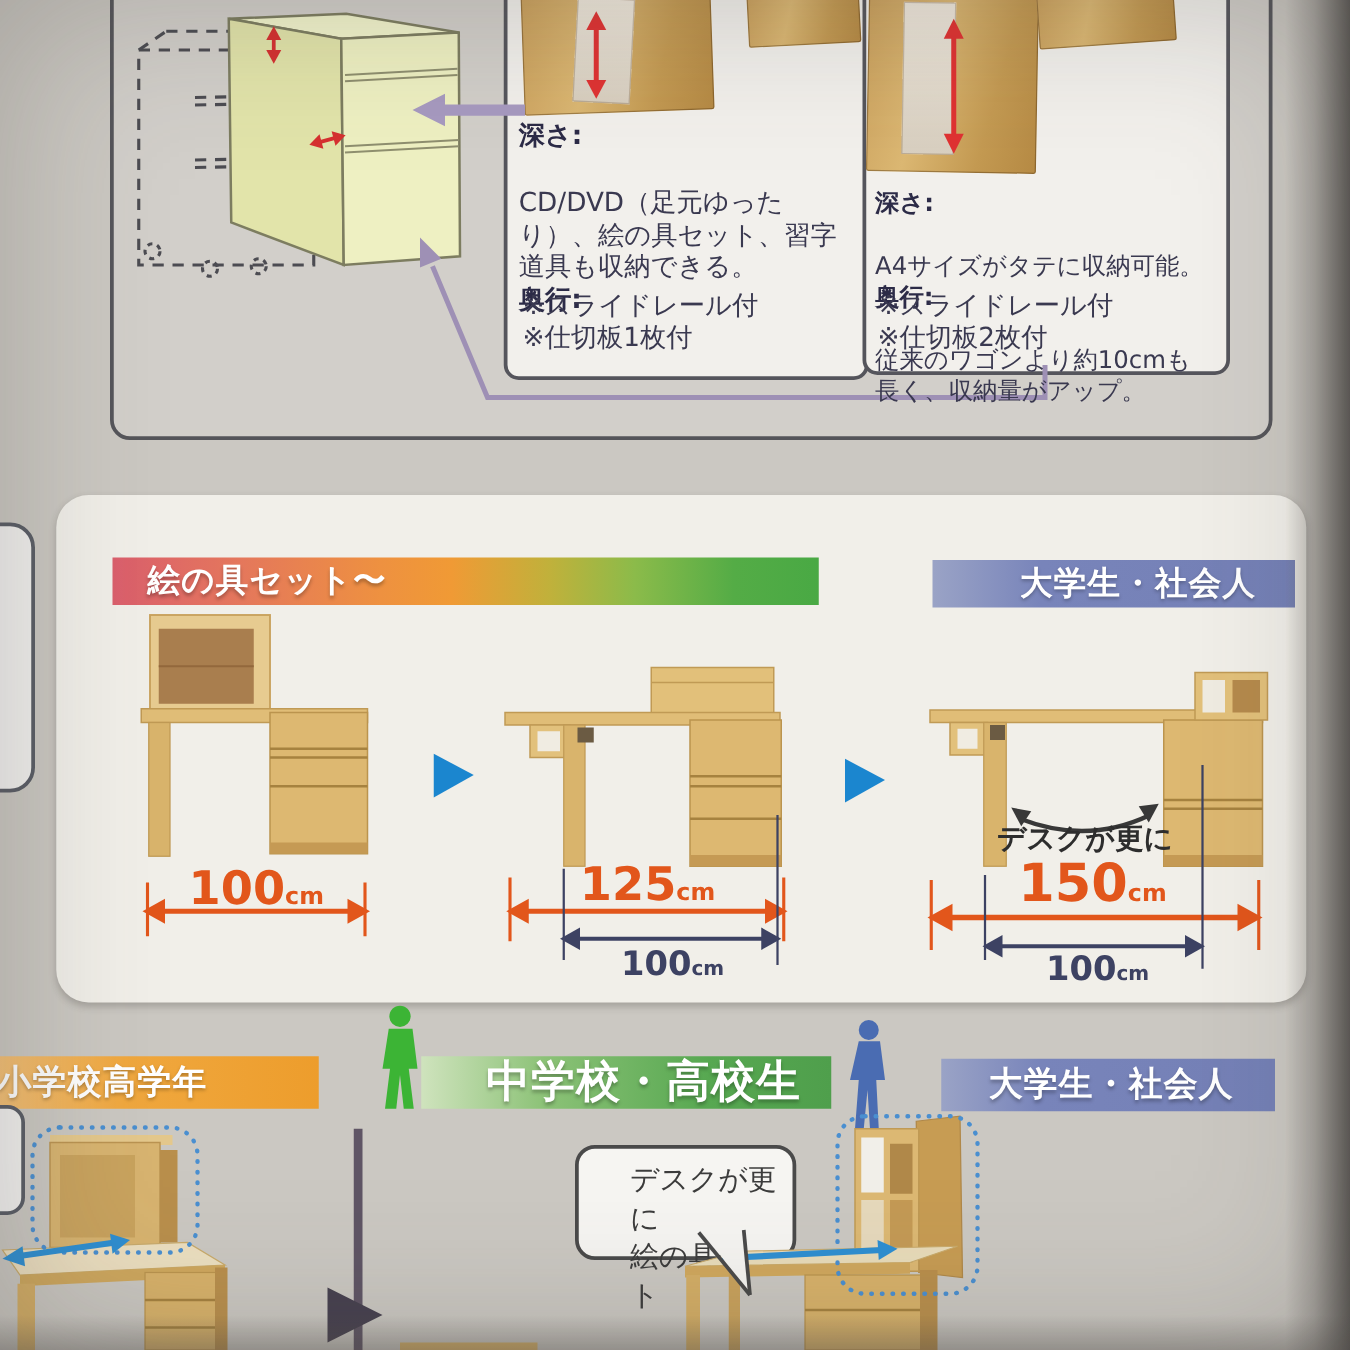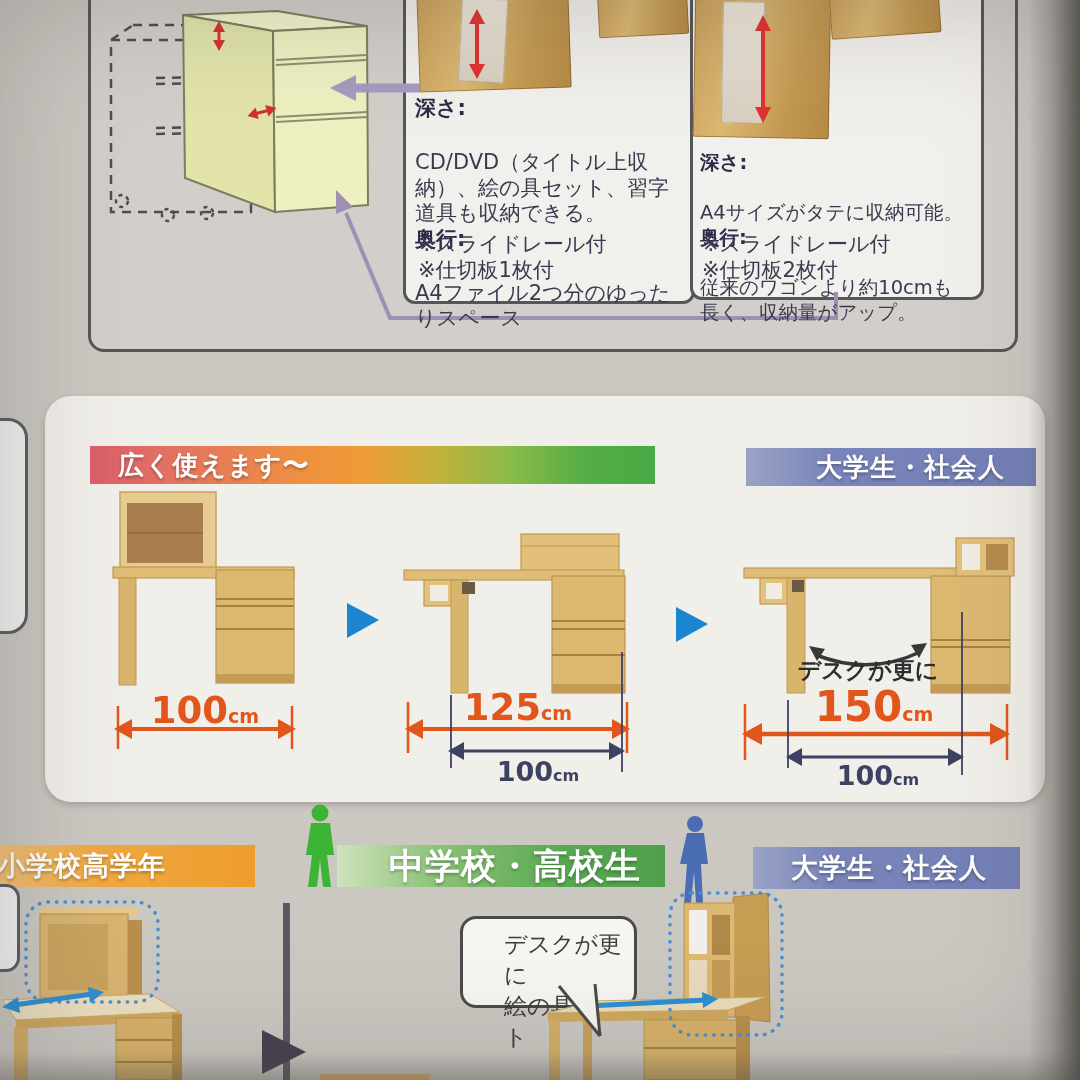--- a/index.html
+++ b/index.html
@@ -66,25 +66,24 @@
 </div>
 <div class="abs photo" style="left:598px;top:-10px;width:90px;height:46px;transform:rotate(-3deg);"></div>
 <div class="abs photo" style="left:694px;top:-10px;width:136px;height:148px;transform:rotate(1deg);">
   <div class="paper" style="left:28px;top:12px;width:42px;height:122px;"></div>
 </div>
 <div class="abs photo" style="left:830px;top:-12px;width:110px;height:48px;transform:rotate(-4deg);"></div>
 
 <div class="abs spec-block" style="left:415px;top:96px;width:268px;">
   <div class="spec-row">
     <span class="spec-label">深さ:</span>
-    <span class="spec-text">CD/DVD（タイトル上収納）、絵の具セット、習字道具も収納できる。</span>
+    <span class="spec-text">CD/DVD（足元ゆったり）、絵の具セット、習字道具も収納できる。</span>
   </div>
   <div class="spec-row">
     <span class="spec-label">奥行:</span>
-    <span class="spec-text">A4ファイル2つ分のゆったりスペース</span>
   </div>
 </div>
 <div class="abs note" style="left:418px;top:230px;">※スライドレール付</div>
 <div class="abs note" style="left:418px;top:256px;">※仕切板1枚付</div>
 
 <div class="abs spec-block rb" style="left:700px;top:150px;width:272px;">
   <div class="spec-row">
     <span class="spec-label">深さ:</span>
     <span class="spec-text" style="white-space:nowrap;">A4サイズがタテに収納可能。</span>
   </div>
@@ -94,21 +93,21 @@
   </div>
 </div>
 <div class="abs note" style="left:702px;top:230px;">※スライドレール付</div>
 <div class="abs note" style="left:702px;top:256px;">※仕切板2枚付</div>
 
 <div class="abs growth-panel"></div>
 <div class="abs tab" style="left:-36px;top:418px;width:58px;height:210px;"></div>
 <div class="abs tab" style="left:-30px;top:884px;width:44px;height:82px;border-radius:14px;"></div>
 
 <div class="abs banner grad1" style="left:90px;top:446px;width:565px;height:38px;">
-  <span class="banner-label" style="left:28px;font-size:26px;line-height:38px;">広く使えます〜</span>
+  <span class="banner-label" style="left:28px;font-size:26px;line-height:38px;">絵の具セット〜</span>
 </div>
 <div class="abs banner bar-blue" style="left:730px;top:448px;width:290px;height:38px;">
   <span class="banner-label" style="left:70px;font-size:26px;line-height:38px;">大学生・社会人</span>
 </div>
 
 <div class="measure orange" style="left:130px;top:689px;width:150px;"><span class="num">100</span><span class="unit">cm</span></div>
 <div class="measure orange" style="left:438px;top:686px;width:160px;"><span class="num">125</span><span class="unit">cm</span></div>
 <div class="measure navy" style="left:458px;top:756px;width:160px;"><span class="num">100</span><span class="unit">cm</span></div>
 <div class="measure orange xl" style="left:794px;top:682px;width:160px;"><span class="num">150</span><span class="unit">cm</span></div>
 <div class="measure navy" style="left:798px;top:760px;width:160px;"><span class="num">100</span><span class="unit">cm</span></div>

